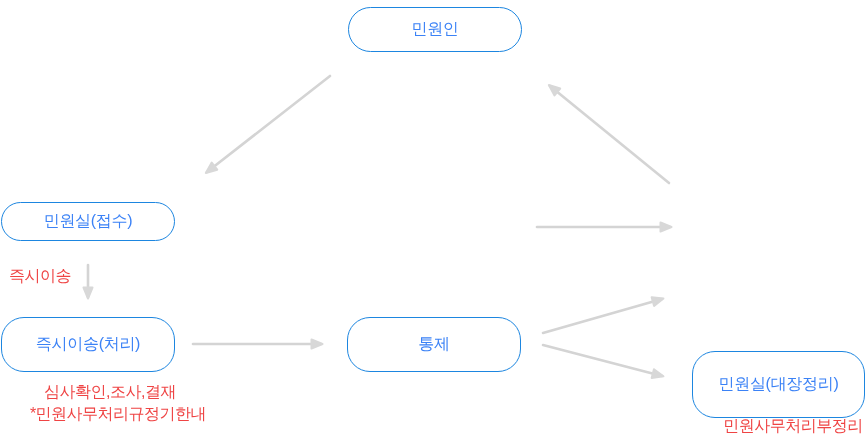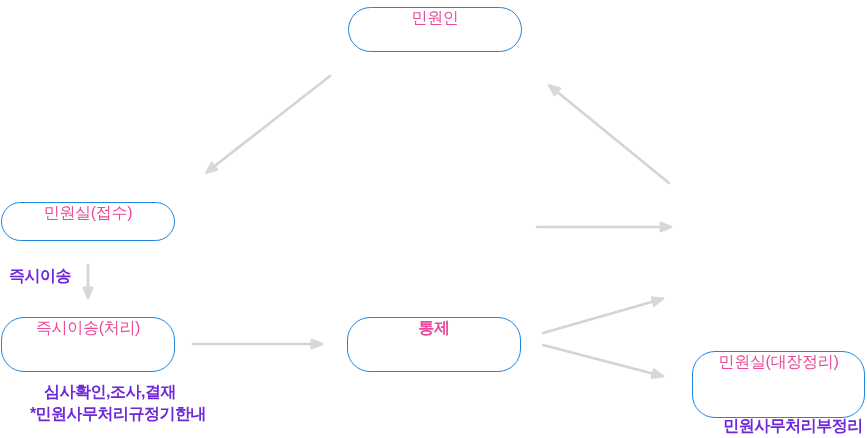--- a/index.html
+++ b/index.html
@@ -33,32 +33,33 @@
     stroke-width: 2;
     stroke-linejoin: round;
   }
   .node {
     position: absolute;
     box-sizing: border-box;
     border: 1.6px solid #1d86e0;
     border-radius: 23px;
     background: #ffffff;
     display: flex;
+    align-items: center;
     justify-content: center;
-    color: #ec4899;
+    color: #3b82f6;
     font-size: 16px;
     font-weight: 500;
     letter-spacing: -0.3px;
     white-space: nowrap;
   }
   .annotation {
     position: absolute;
-    color: #6d28d9;
+    color: #ef4444;
     font-size: 16px;
-    font-weight: 700;
+    font-weight: 400;
     letter-spacing: -0.5px;
     white-space: nowrap;
   }
   .annotation.centered {
     text-align: center;
     padding-left: 12px;
   }
 </style>
 </head>
 <body>
@@ -92,21 +93,21 @@
   </div>
 
   <div class="node" style="left:1px; top:202px; width:174px; height:39px;">
     <span>민원실(접수)</span>
   </div>
 
   <div class="node" style="left:1px; top:317px; width:174px; height:55px;">
     <span>즉시이송(처리)</span>
   </div>
 
-  <div class="node" style="left:347px; top:317px; width:174px; height:55px;font-weight:bold;">
+  <div class="node" style="left:347px; top:317px; width:174px; height:55px;">
     <span>통제</span>
   </div>
 
 
   <div class="node" style="left:692px; top:351px; width:173px; height:67px;">
     <span>민원실(대장정리)</span>
   </div>
 
   <div class="annotation" style="left:9px; top:266px;">즉시이송</div>
 

